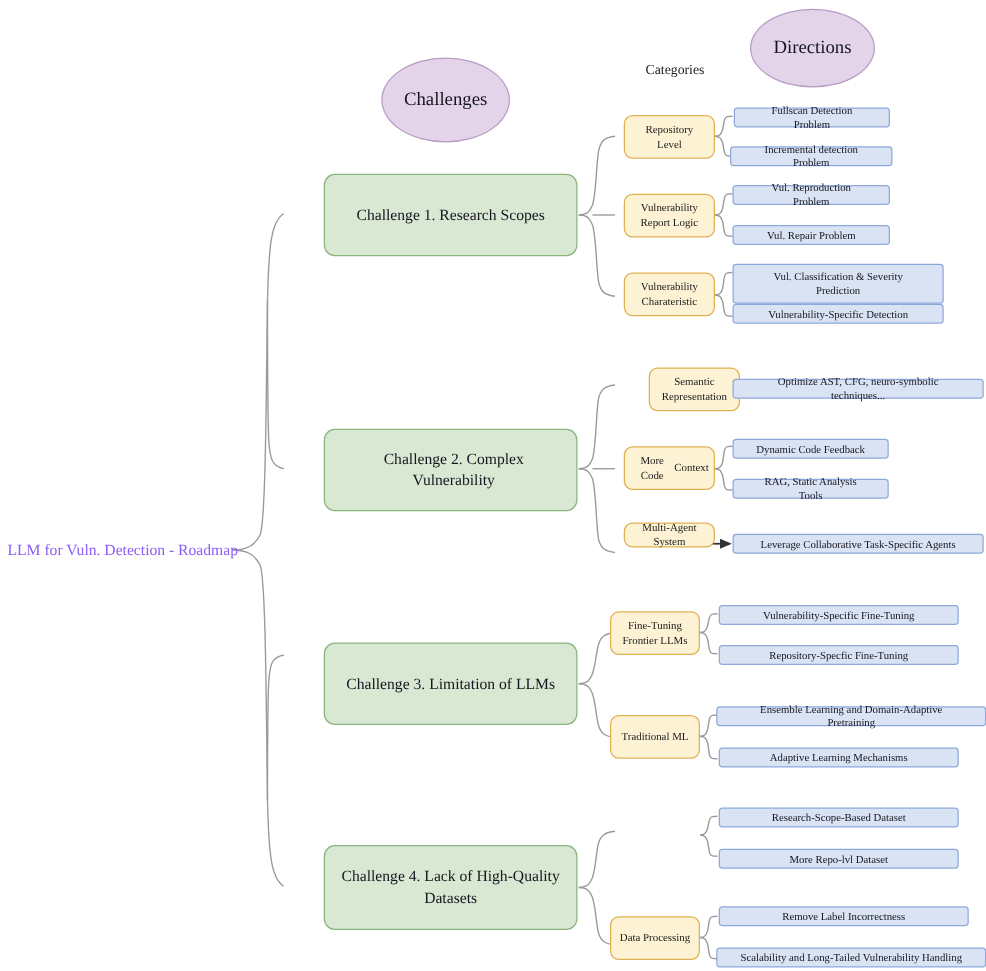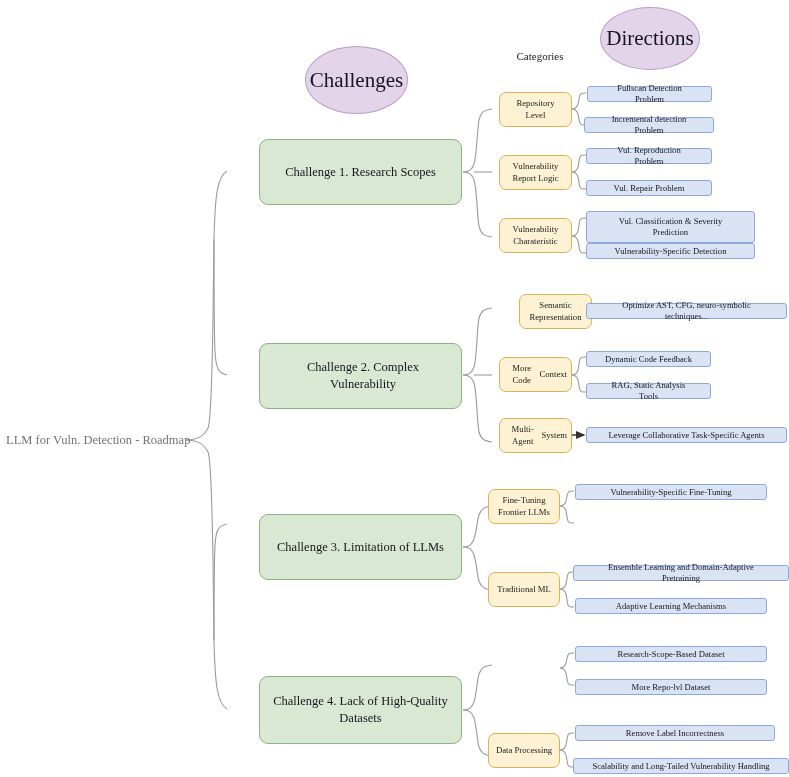--- a/index.html
+++ b/index.html
@@ -10,28 +10,28 @@
     color:#1a1a1a;
     overflow:hidden;
     position:relative;
   }
   #canvas{position:absolute;left:0;top:0;width:789px;height:777px;}
   svg.links{position:absolute;left:0;top:0;width:789px;height:777px;pointer-events:none;}
 
   .node{position:absolute;box-sizing:border-box;display:flex;align-items:center;justify-content:center;text-align:center;}
 
   .root-label{
-    font-size:12.5px;color:#737373;white-space:nowrap;
+    font-size:12.5px;color:#8b5cf6;white-space:nowrap;
   }
 
   .ellipse{
     border-radius:50%;
     background:#e3d4ea;
     border:1px solid #b89cc4;
-    font-size:21px;
+    font-size:15px;
     color:#15151f;
   }
 
   .challenge-box{
     background:#d9e8d3;
     border:1px solid #8cb47e;
     border-radius:9px;
     font-size:12.5px;
     color:#15151f;
     padding:4px 8px;
@@ -166,33 +166,34 @@
   </div>
   <div class="node dir-box" style="left:586px;top:303px;width:201px;height:16px;">Optimize AST, CFG, neuro-symbolic techniques...</div>
 
   <div class="node cat-box" style="left:499px;top:357px;width:73px;height:35px;flex-direction:row;">
     <span>More Code</span>
     <span>Context</span>
   </div>
   <div class="node dir-box" style="left:586px;top:351px;width:125px;height:16px;">Dynamic Code Feedback</div>
   <div class="node dir-box" style="left:586px;top:383px;width:125px;height:16px;">RAG, Static Analysis Tools</div>
 
-  <div class="node cat-box" style="left:499px;top:418px;width:73px;height:35px;flex-direction:row;">
+  <div class="node cat-box" style="left:499px;top:418px;width:73px;height:20px;flex-direction:column;text-align:right;">
     <span>Multi-Agent</span>
     <span>System</span>
   </div>
   <div class="node dir-box" style="left:586px;top:427px;width:201px;height:16px;">Leverage Collaborative  Task-Specific Agents</div>
 
   <div class="node challenge-box" style="left:259px;top:514px;width:203px;height:66px;">Challenge 3. Limitation of LLMs</div>
 
   <div class="node cat-box" style="left:488px;top:489px;width:72px;height:35px;flex-direction:column;">
     <span>Fine-Tuning</span>
     <span>Frontier LLMs</span>
   </div>
   <div class="node dir-box" style="left:575px;top:484px;width:192px;height:16px;">Vulnerability-Specific Fine-Tuning</div>
+  <div class="node dir-box" style="left:575px;top:516px;width:192px;height:16px;">Repository-Specfic Fine-Tuning</div>
 
   <div class="node cat-box" style="left:488px;top:572px;width:72px;height:35px;flex-direction:column;">
     <span>Traditional ML</span>
   </div>
   <div class="node dir-box" style="left:573px;top:565px;width:216px;height:16px;">Ensemble Learning and Domain-Adaptive Pretraining</div>
   <div class="node dir-box" style="left:575px;top:598px;width:192px;height:16px;">Adaptive Learning Mechanisms</div>
 
   <div class="node challenge-box" style="left:259px;top:676px;width:203px;height:68px;">Challenge 4. Lack of High-Quality Datasets</div>
 
   <div class="node dir-box" style="left:575px;top:646px;width:192px;height:16px;">Research-Scope-Based Dataset</div>

